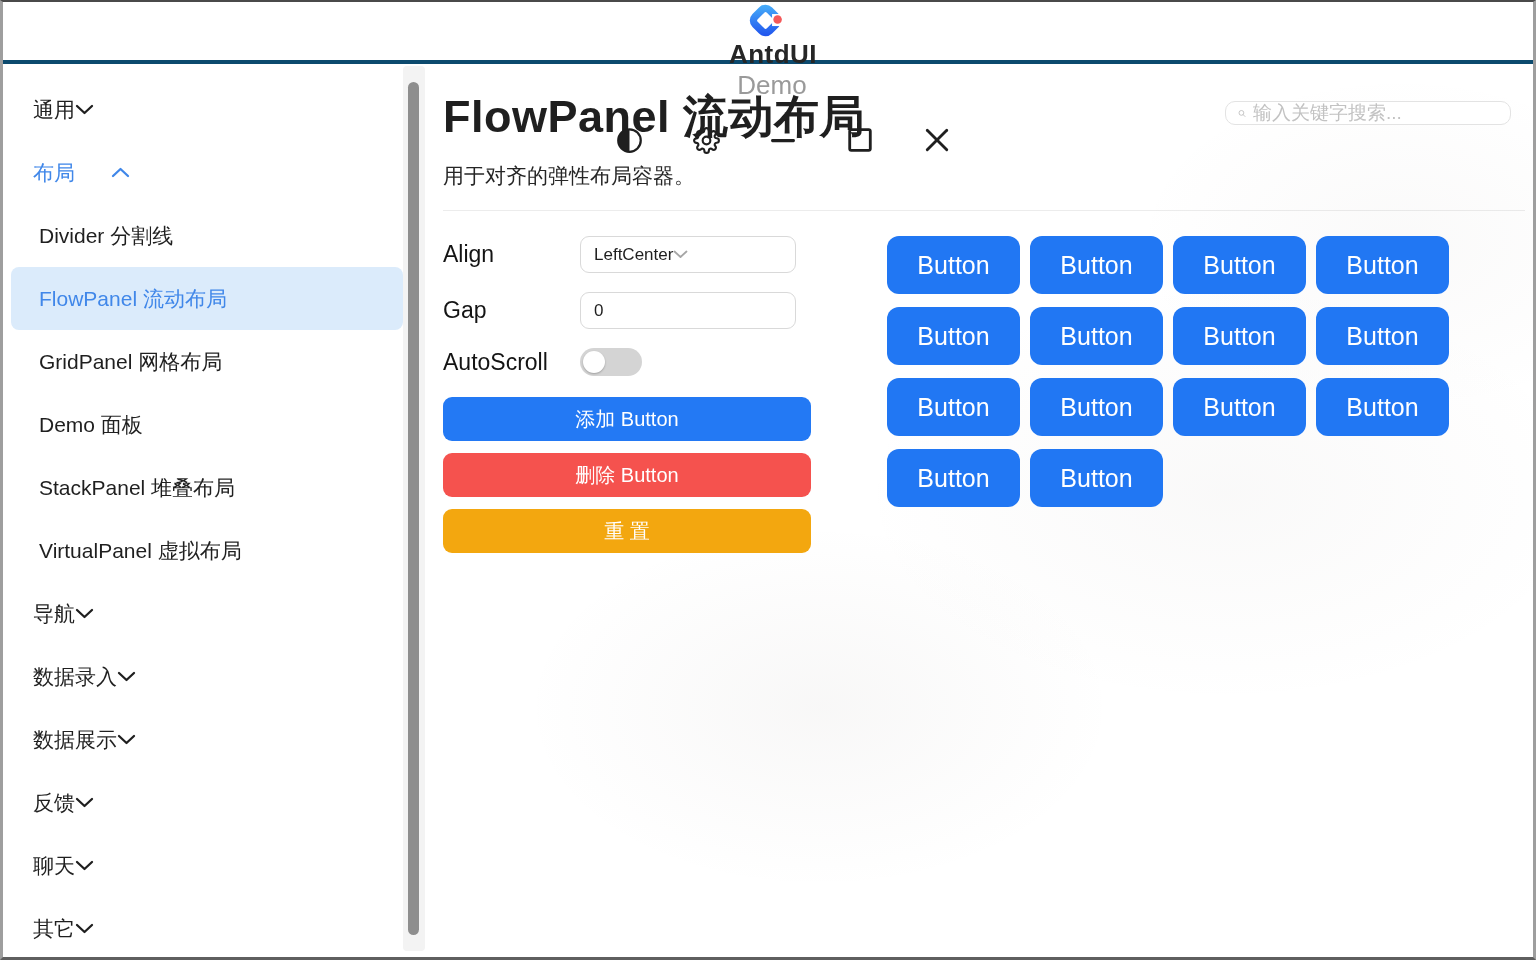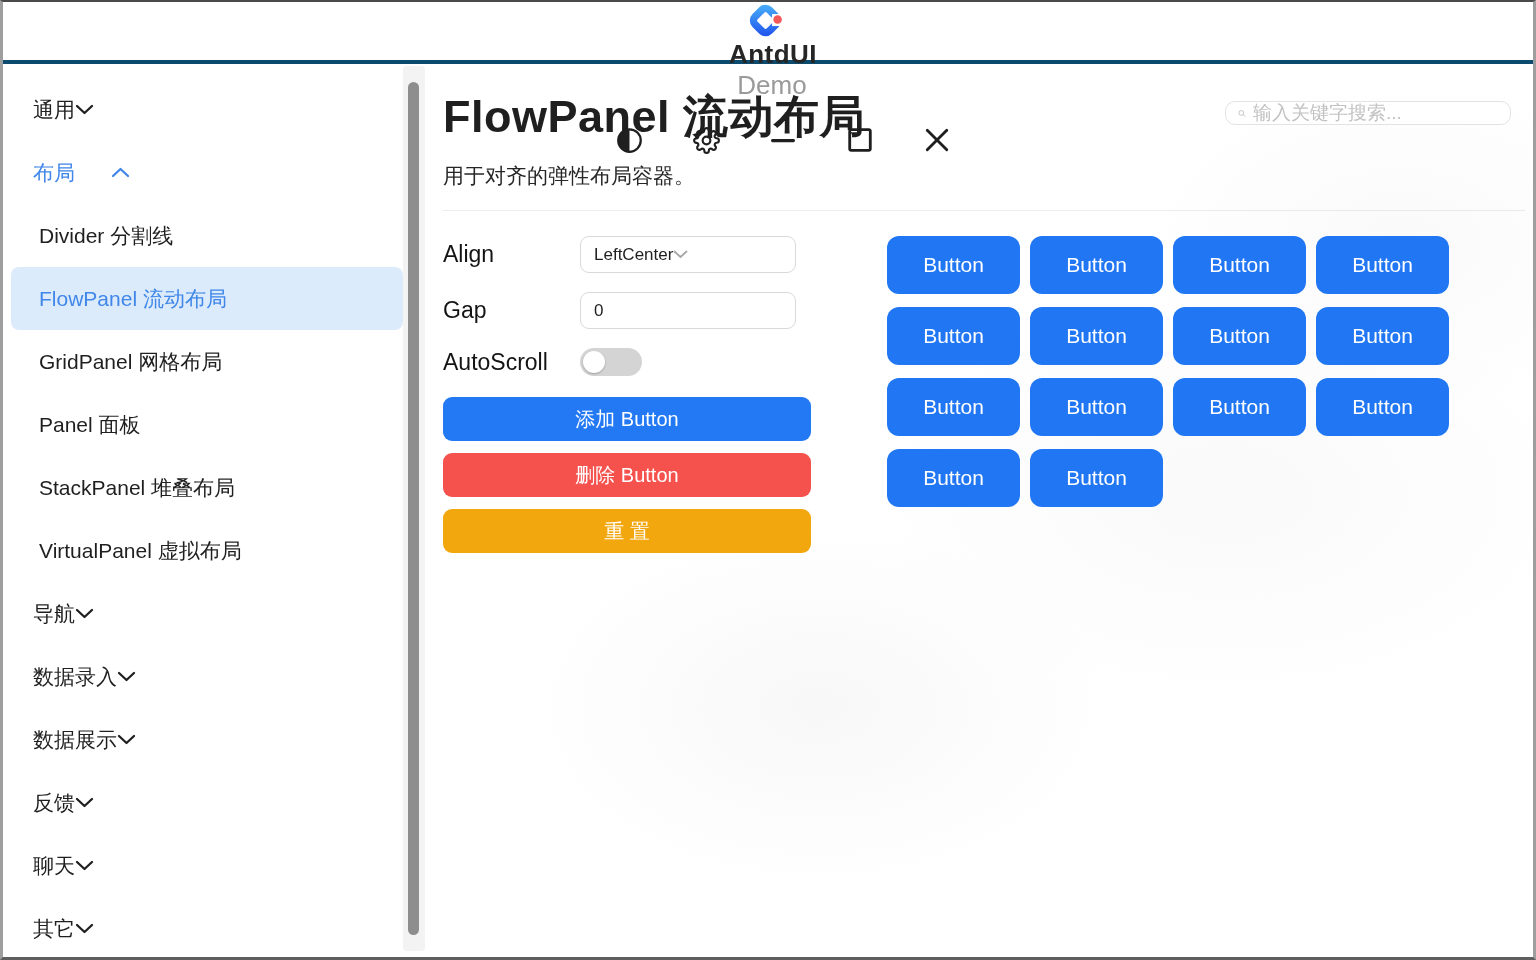--- a/index.html
+++ b/index.html
@@ -102,21 +102,21 @@
   .btn-primary { background:#2379f4; }
   .btn-danger  { background:#f5524e; }
   .btn-warning { background:#f3a70f; }
 
   .flow-grid {
     margin-left:76px; width:578px; display:flex; flex-wrap:wrap;
     column-gap:10px; row-gap:13px; align-content:flex-start;
   }
   .flow-btn {
     width:133px; height:58px; background:#2177f3; color:#fff; border:none;
-    border-radius:12px; font-size:21px; font-family:inherit; cursor:pointer;
+    border-radius:12px; font-size:25px; font-family:inherit; cursor:pointer;
   }
 </style>
 </head>
 <body>
 
 <div class="titlebar">
   <svg class="logo" viewBox="0 0 40 40">
     <defs>
       <linearGradient id="lg" x1="0" y1="0" x2="1" y2="1">
         <stop offset="0" stop-color="#45aaf8"></stop>
@@ -194,21 +194,21 @@
 
   <div class="nav-item child selected">
     <span class="lbl">FlowPanel 流动布局</span>
   </div>
 
   <div class="nav-item child">
     <span class="lbl">GridPanel 网格布局</span>
   </div>
 
   <div class="nav-item child">
-    <span class="lbl">Panel 面板</span>
+    <span class="lbl">Demo 面板</span>
   </div>
 
   <div class="nav-item child">
     <span class="lbl">StackPanel 堆叠布局</span>
   </div>
 
   <div class="nav-item child">
     <span class="lbl">VirtualPanel 虚拟布局</span>
   </div>
 

